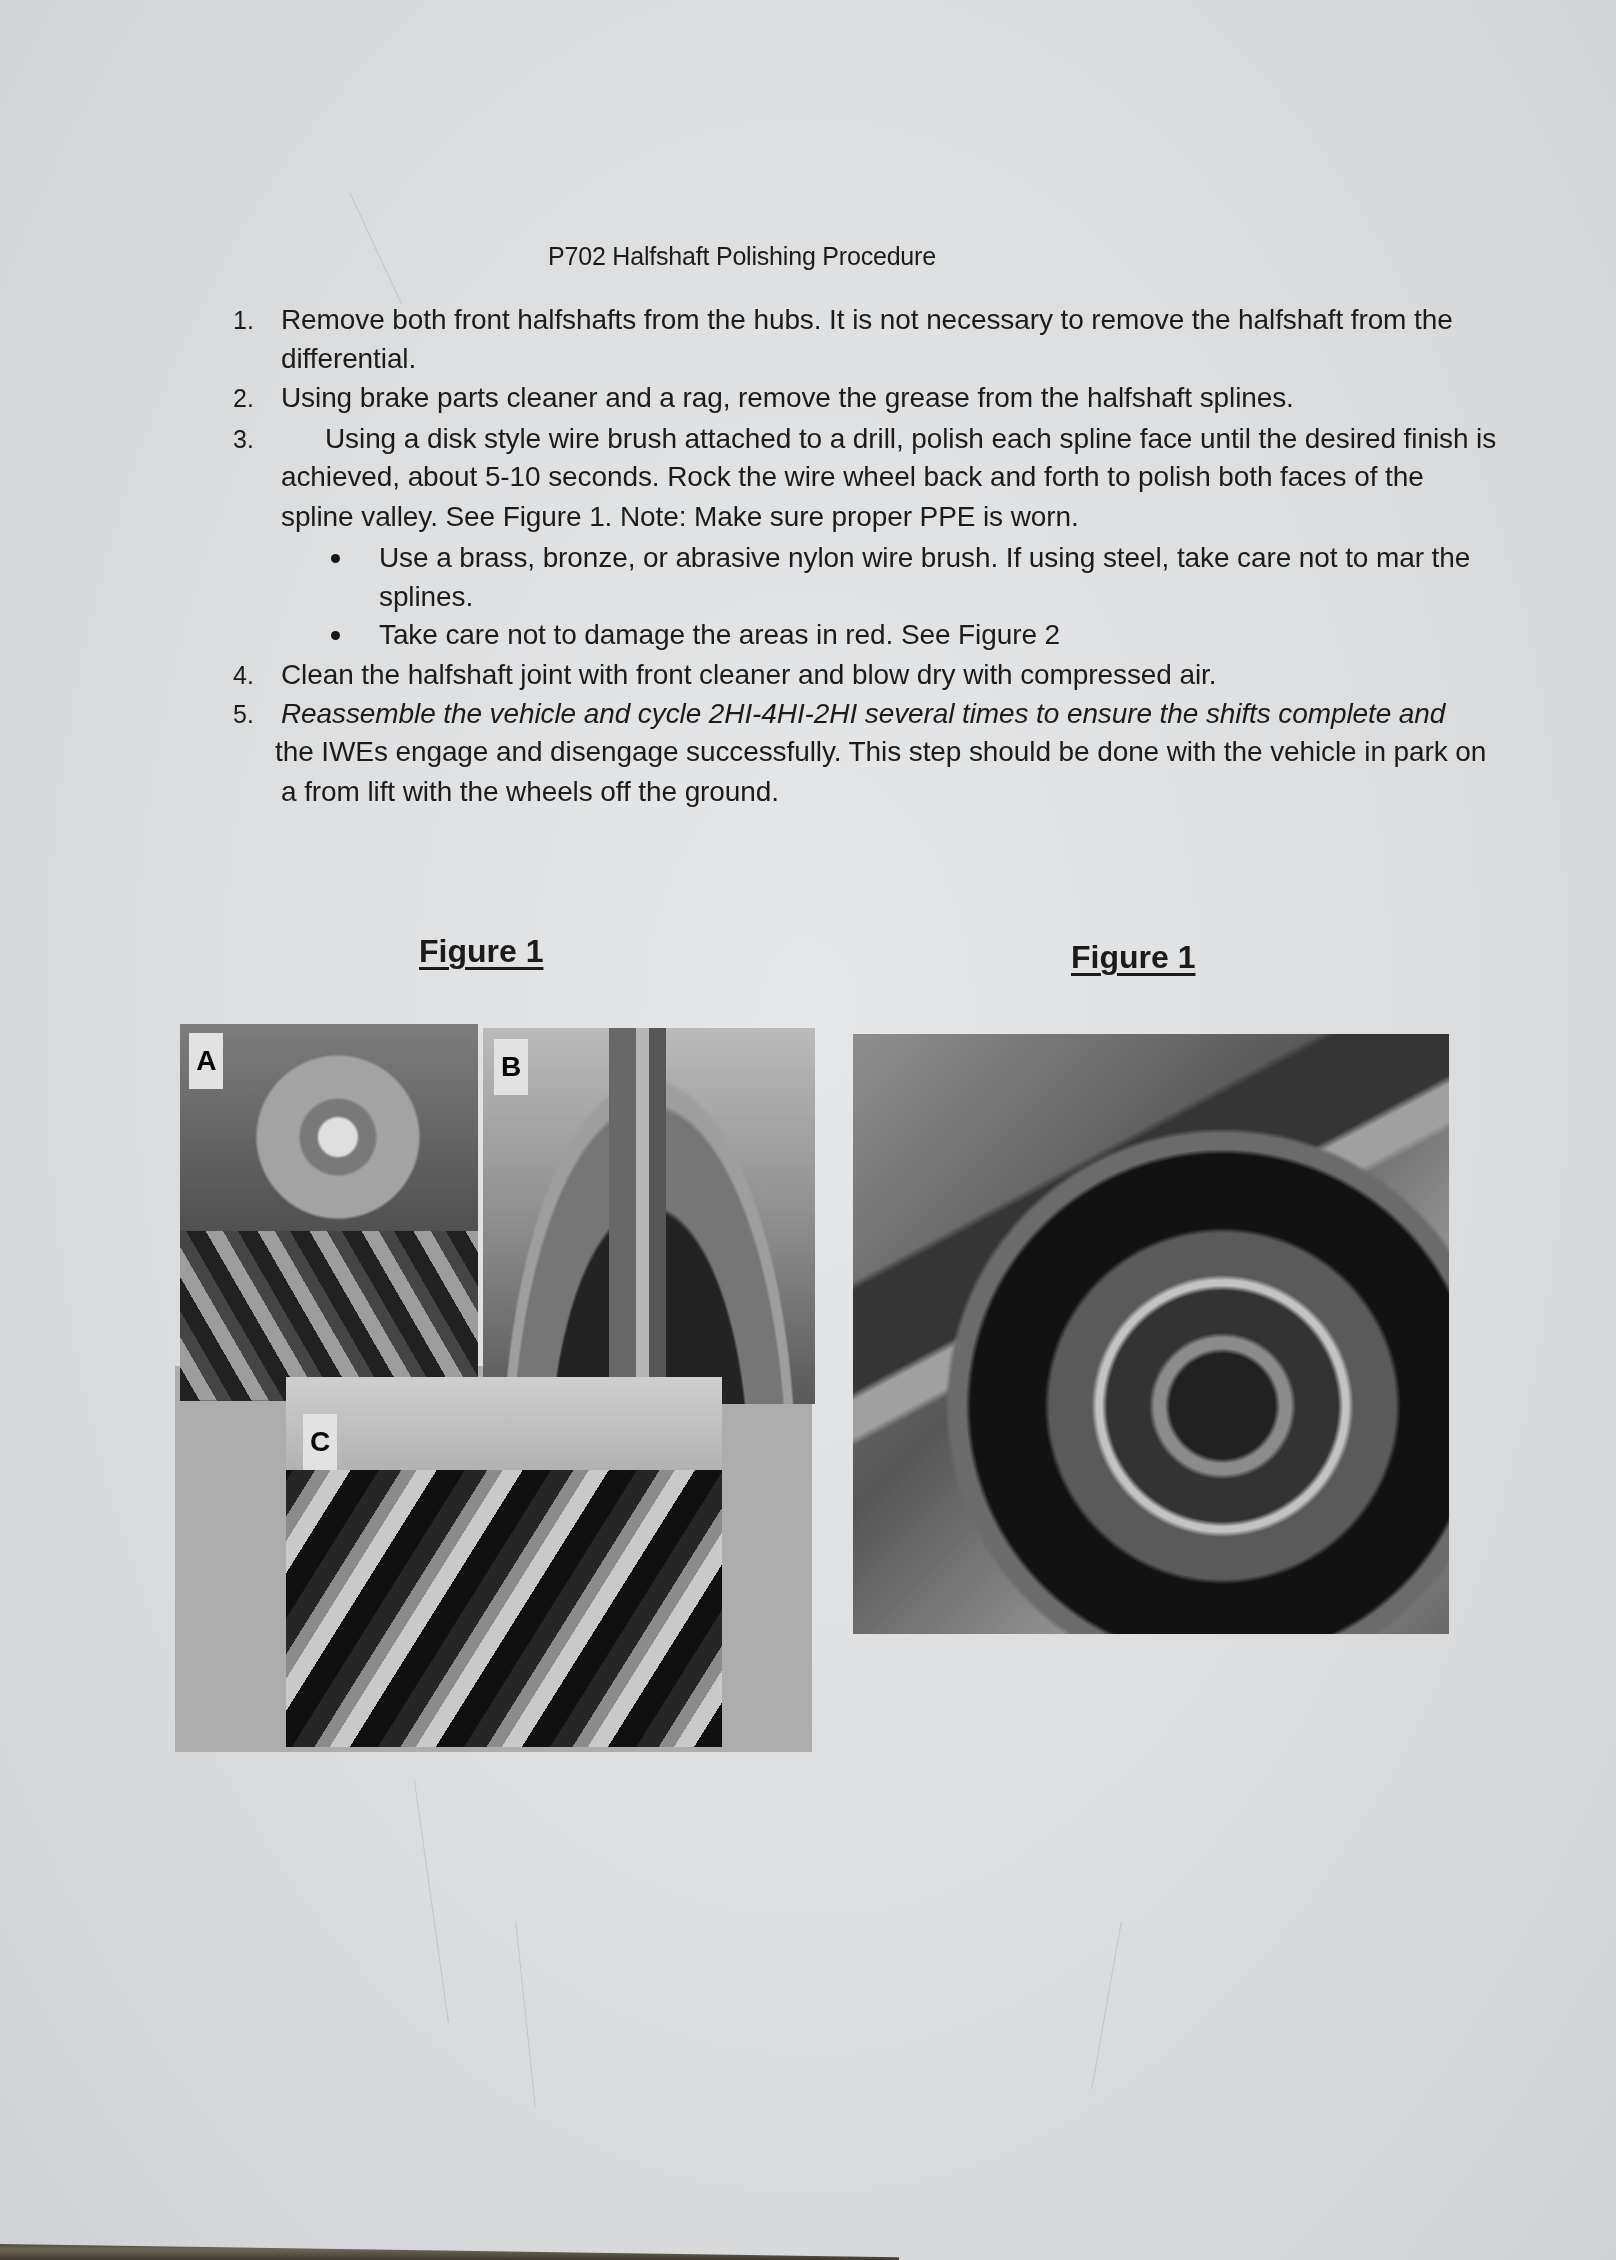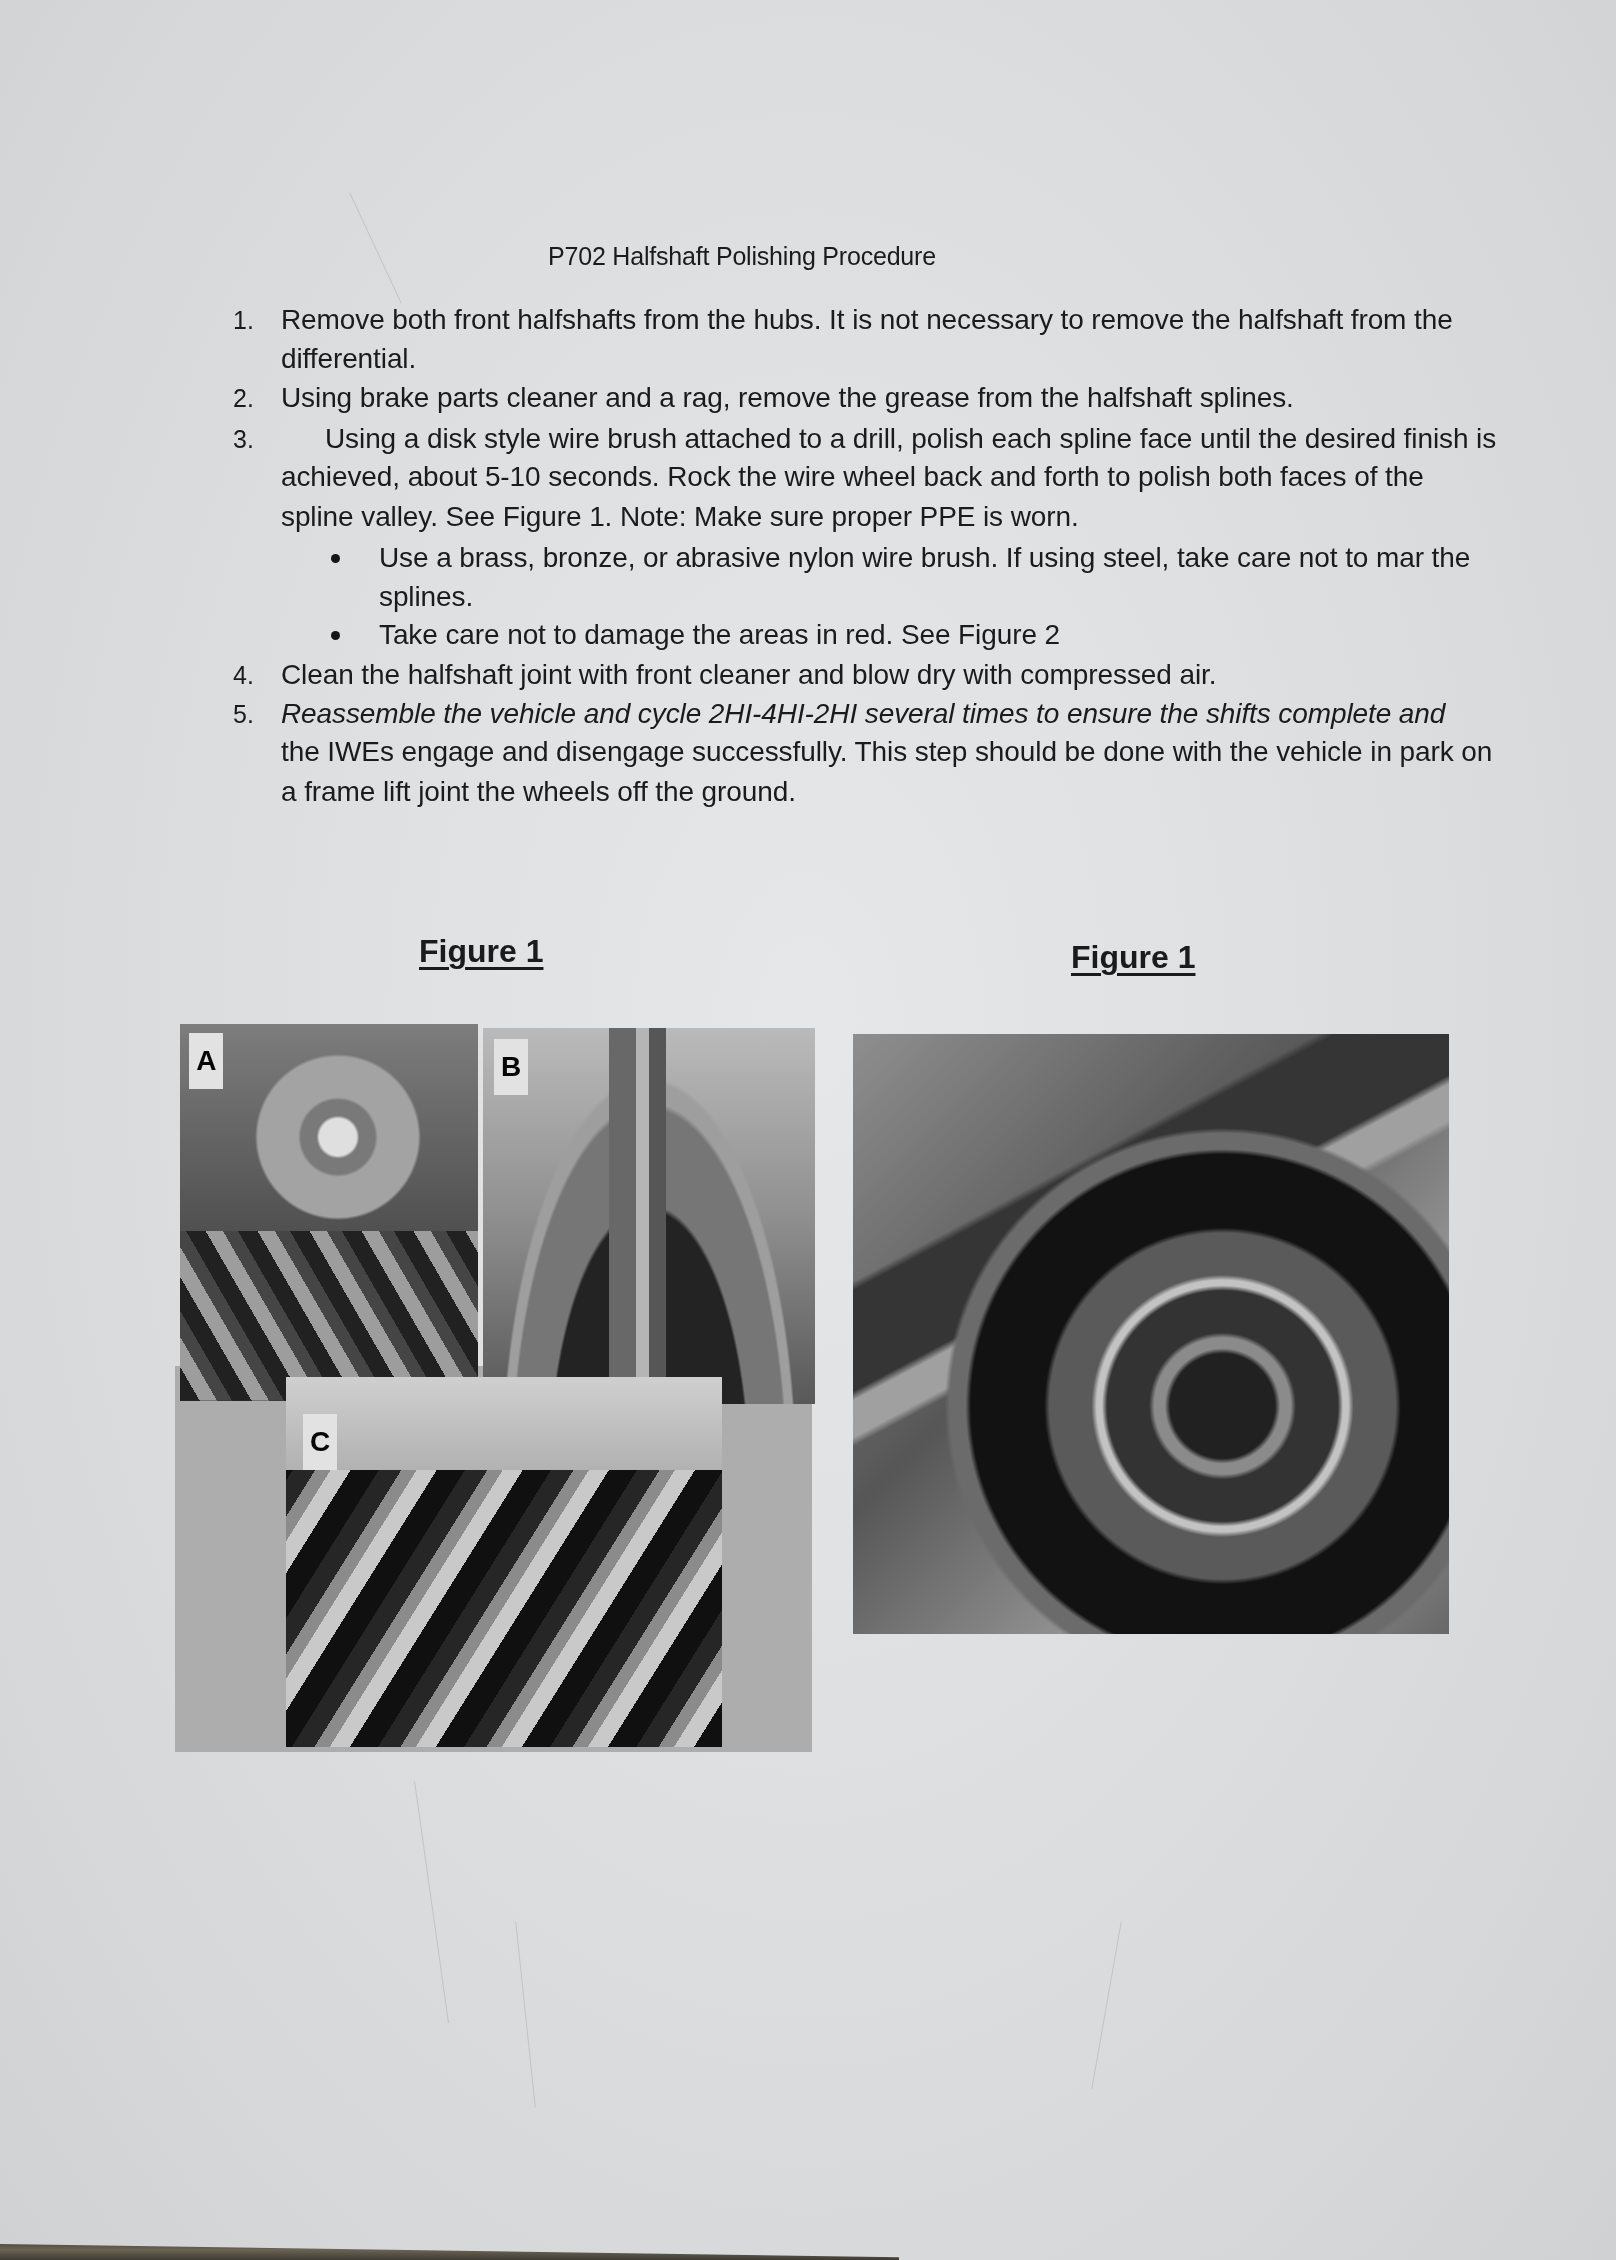--- a/index.html
+++ b/index.html
@@ -81,22 +81,22 @@
   </div>
 
   <div>
     <span class="num" style="left:233px;top:659px;">4.</span>
     <span class="line" style="left:281px;top:659px;">Clean the halfshaft joint with front cleaner and blow dry with compressed air.</span>
   </div>
 
   <div>
     <span class="num" style="left:233px;top:698px;">5.</span>
     <span class="line" style="left:281px;top:698px;font-style:italic;">Reassemble the vehicle and cycle 2HI-4HI-2HI several times to ensure the shifts complete and</span>
-    <span class="line" style="left:281px;top:736px;text-align:right;">the IWEs engage and disengage successfully. This step should be done with the vehicle in park on</span>
-    <span class="line" style="left:281px;top:776px;">a frame lift joint the wheels off the ground.</span>
+    <span class="line" style="left:275px;top:736px;text-align:right;">the IWEs engage and disengage successfully. This step should be done with the vehicle in park on</span>
+    <span class="line" style="left:281px;top:776px;">a from lift with the wheels off the ground.</span>
   </div>
 </div>
 
 <div class="fig-label" style="left:419px;top:933px;text-align:center;">Figure 1</div>
 <div class="fig-label" style="left:1071px;top:939px;">Figure 1</div>
 
 <div>
 
   <div class="photo" style="left:175px;top:1366px;width:637px;height:386px;background:#a9a9a9;"></div>
 

